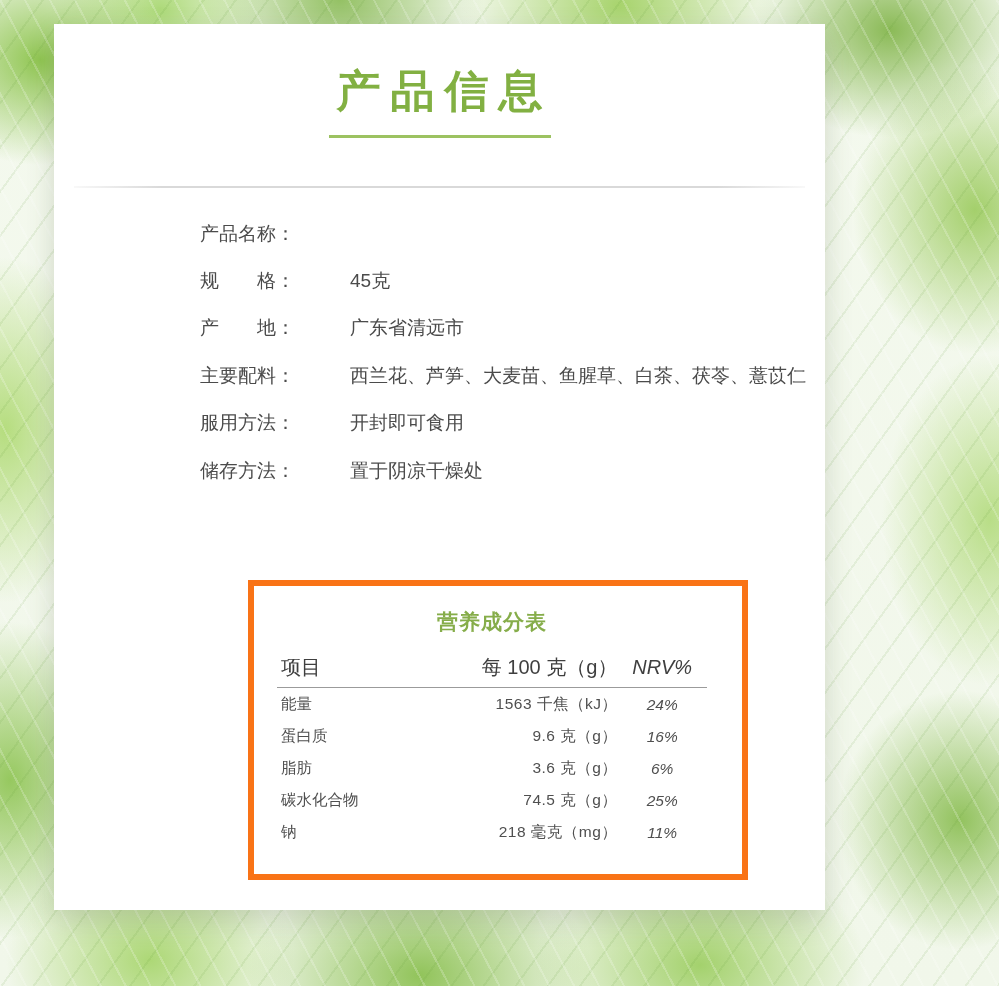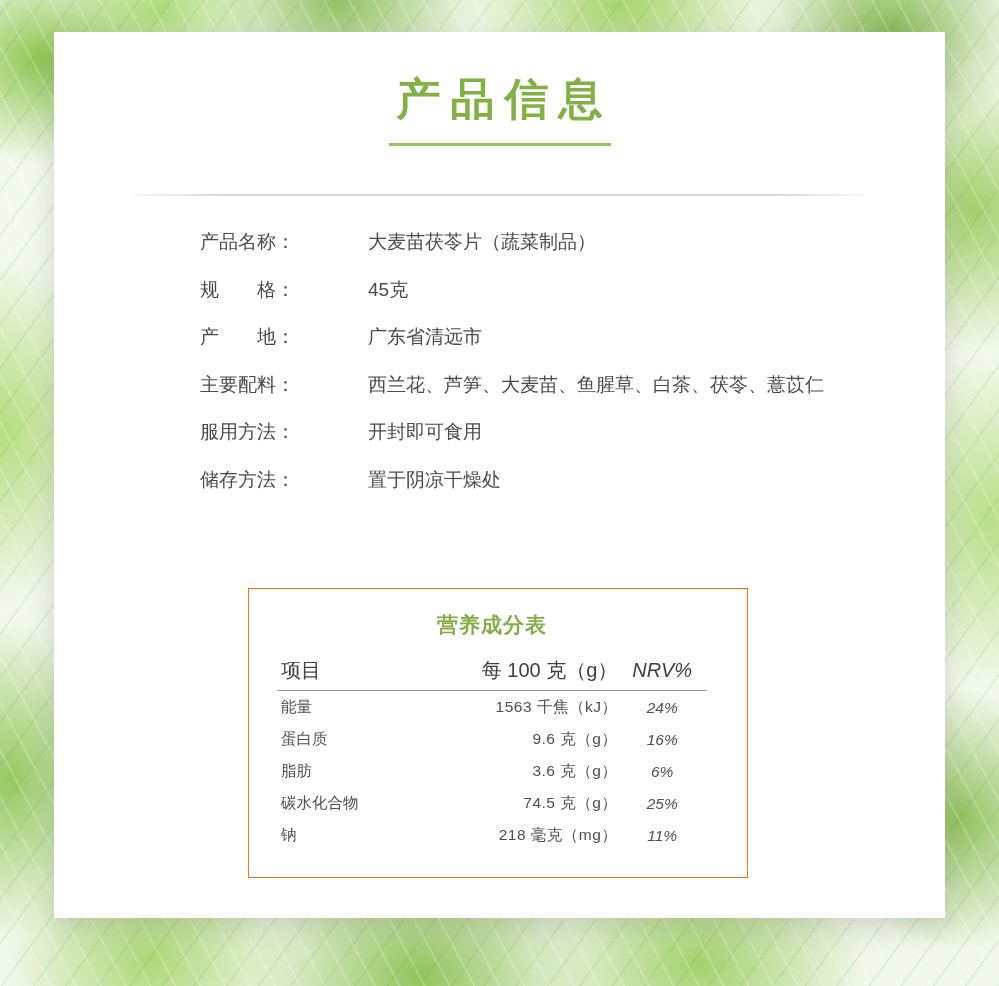--- a/index.html
+++ b/index.html
@@ -43,22 +43,22 @@
     background:
       repeating-linear-gradient(62deg, rgba(255,255,255,.20) 0 2px, rgba(255,255,255,0) 2px 22px),
       repeating-linear-gradient(-54deg, rgba(90,150,50,.10) 0 2px, rgba(90,150,50,0) 2px 26px);
     pointer-events: none;
   }
 
   
   .card {
     position: absolute;
     left: 54px;
-    top: 32px;
-    width: 891px;
+    top: 24px;
+    width: 771px;
     height: 886px;
     background: #ffffff;
     box-shadow: 0 10px 26px rgba(60,80,40,.20);
   }
 
   .title {
     margin: 0;
     padding-top: 38px;
     text-align: center;
     font-size: 44px;
@@ -82,21 +82,20 @@
 
   
   .specs {
     margin: 32px 0 0 0;
     padding: 0 0 0 146px;
   }
   .spec-row {
     display: flex;
     align-items: flex-start;
     margin-bottom: 19px;
-    gap: 18px;
   }
   .spec-label {
     width: 150px;
     flex: none;
     font-size: 19px;
     color: #4b4b4b;
     line-height: 1.45;
     white-space: pre;
   }
   .spec-value {
@@ -105,21 +104,21 @@
     line-height: 1.5;
     max-width: 470px;
   }
 
   
   .nutrition {
     position: absolute;
     left: 194px;
     top: 556px;
     width: 500px;
-    border: 1px solid #f97316;
+    border: 6px solid #f97316;
     box-sizing: border-box;
     padding: 22px 12px 26px 0;
   }
   .nutrition-title {
     text-align: center;
     font-size: 21px;
     font-weight: bold;
     color: #86ad4a;
     letter-spacing: 1px;
     margin-bottom: 16px;
@@ -154,21 +153,20 @@
   <div class="card">
 
     <h1 class="title">产品信息</h1>
     <div class="title-underline"></div>
     <div class="divider"></div>
 
     <div class="specs">
 
       <div class="spec-row">
         <div class="spec-label">产品名称：</div>
-        <div class="spec-value">大麦苗茯苓片（蔬菜制品）</div>
       </div>
 
       <div class="spec-row">
         <div class="spec-label">规　　格：</div>
         <div class="spec-value">45克</div>
       </div>
 
       <div class="spec-row">
         <div class="spec-label">产　　地：</div>
         <div class="spec-value">广东省清远市</div>

